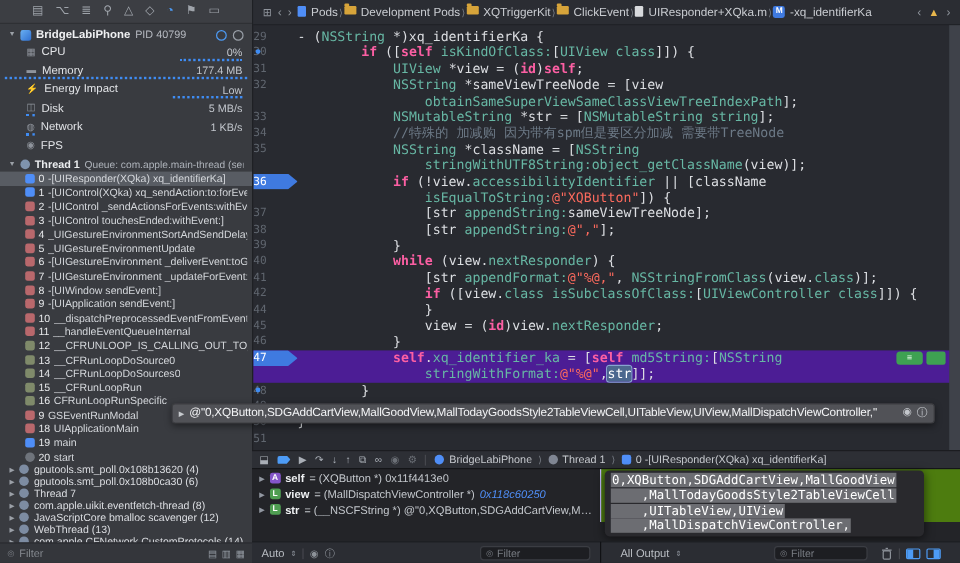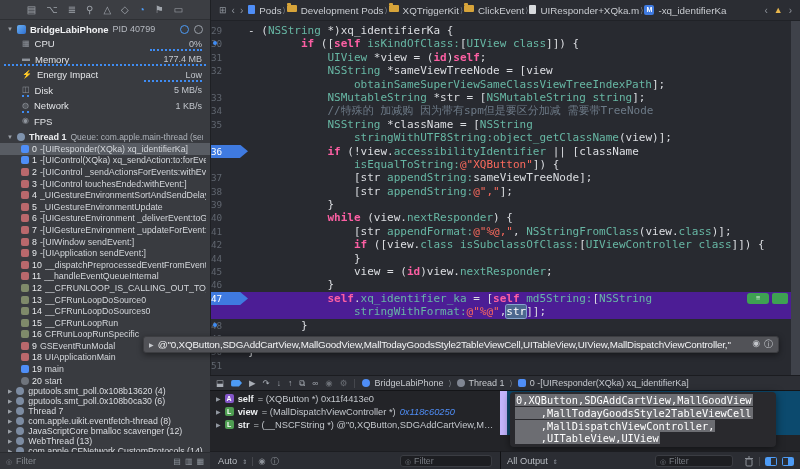--- a/index.html
+++ b/index.html
@@ -100,27 +100,27 @@
   #debugarea{position:absolute;left:210px;top:390px;width:590px;height:79px;background:#232428;border-top:1px solid #141518}
   .vars{position:absolute;left:0;top:0;width:290px;height:60px;overflow:hidden}
   .vrow{height:13px;display:flex;align-items:center;gap:4px;padding:2px 4px 0 6px;white-space:nowrap;overflow:hidden}
   .vdisc{font-size:6px;color:#9298a1}
   .vbadge{width:9px;height:9px;border-radius:2px;font-size:7px;font-weight:bold;color:#fff;text-align:center;line-height:9px;flex:0 0 9px}
   .vbadge.A{background:#8456c9}
   .vbadge.L{background:#4f9e52}
   .vname{font-size:9.3px;font-weight:bold;color:#eef0f2}
   .vval{font-size:9.3px;color:#c3c7cc;overflow:hidden;text-overflow:ellipsis}
   .vaddr{font-size:9.3px;color:#4f8ef7;font-style:italic}
-  .console{position:absolute;left:290px;top:0;width:300px;height:44px;background:#0c4a6e;border-left:7px solid #c4b5fd}
+  .console{position:absolute;left:290px;top:0;width:300px;height:44px;background:#4d7c0f;border-left:1px solid #c4b5fd}
   .con-pop{position:absolute;left:3px;top:1px;width:266px;height:55px;background:#29292d;border-radius:4px;box-shadow:0 2px 8px rgba(0,0,0,.5);padding:2px 0 0 5px;font-family:"DejaVu Sans Mono",monospace;overflow:hidden}
   .cline{height:12.8px;line-height:12.8px;font-size:10.3px;white-space:pre}
   .cline span{background:#6c6d72;color:#fff;padding:0 1px}
   .bbar{position:absolute;top:60px;height:19px;background:#2b2d33;border-top:1px solid #1c1d21;display:flex;align-items:center}
   .bbar.left{left:0;width:290px;padding:0 8px;gap:5px}
-  .bbar.right{left:290px;width:300px;padding:0 6px;gap:5px;border-left:1px solid #101114}
+  .bbar.right{left:290px;width:300px;padding:0 16px;gap:5px;border-left:1px solid #101114}
   .bb-label{font-size:9.3px;color:#b9bdc3;white-space:nowrap}
   .bb-caret{font-size:6px;color:#9298a1}
   .bb-ic{font-size:8.5px;color:#8d9299;line-height:1}
   .bb-sep{width:1px;height:9px;background:#45474d}
   .filterfield{margin-left:auto;height:12px;background:#1d1e22;border:1px solid #3b3d43;border-radius:3px;display:flex;align-items:center;padding:0 4px;gap:3px}
   .ff-ph{font-size:8.8px;color:#787c83}
   .toggle{width:12px;height:9px;border:1px solid #4d9bf5;border-radius:1.5px;position:relative}
   .toggle.f1::before{content:"";position:absolute;left:0;top:0;width:5px;height:100%;background:#4d9bf5}
   .toggle.f2::before{content:"";position:absolute;right:0;top:0;width:5px;height:100%;background:#4d9bf5}
 </style>
@@ -486,22 +486,22 @@
         <span class="vbadge L">L</span>
         <span class="vname">str</span>
         <span class="vval"> = (__NSCFString *) @"0,XQButton,SDGAddCartView,MallGoodView,MallTodayGoodsStyle...</span>
       </div>
     </div>
 
   <div class="console">
     <div class="con-pop" id="con-pop">
         <div class="cline"><span>0,XQButton,SDGAddCartView,MallGoodView</span></div>
         <div class="cline"><span>    ,MallTodayGoodsStyle2TableViewCell</span></div>
+        <div class="cline"><span>    ,UITableView,UIView</span></div>
         <div class="cline"><span>    ,MallDispatchViewController,</span></div>
-        <div class="cline"><span>    ,UITableView,UIView</span></div>
       </div>
   </div>
 
   <div class="bbar left">
     <span class="bb-label">Auto</span>
     <span class="bb-caret">⇕</span>
     <span class="bb-sep"></span>
     <span class="bb-ic">◉</span>
     <span class="bb-ic">ⓘ</span>
     <span class="filterfield" style="width:92px">

